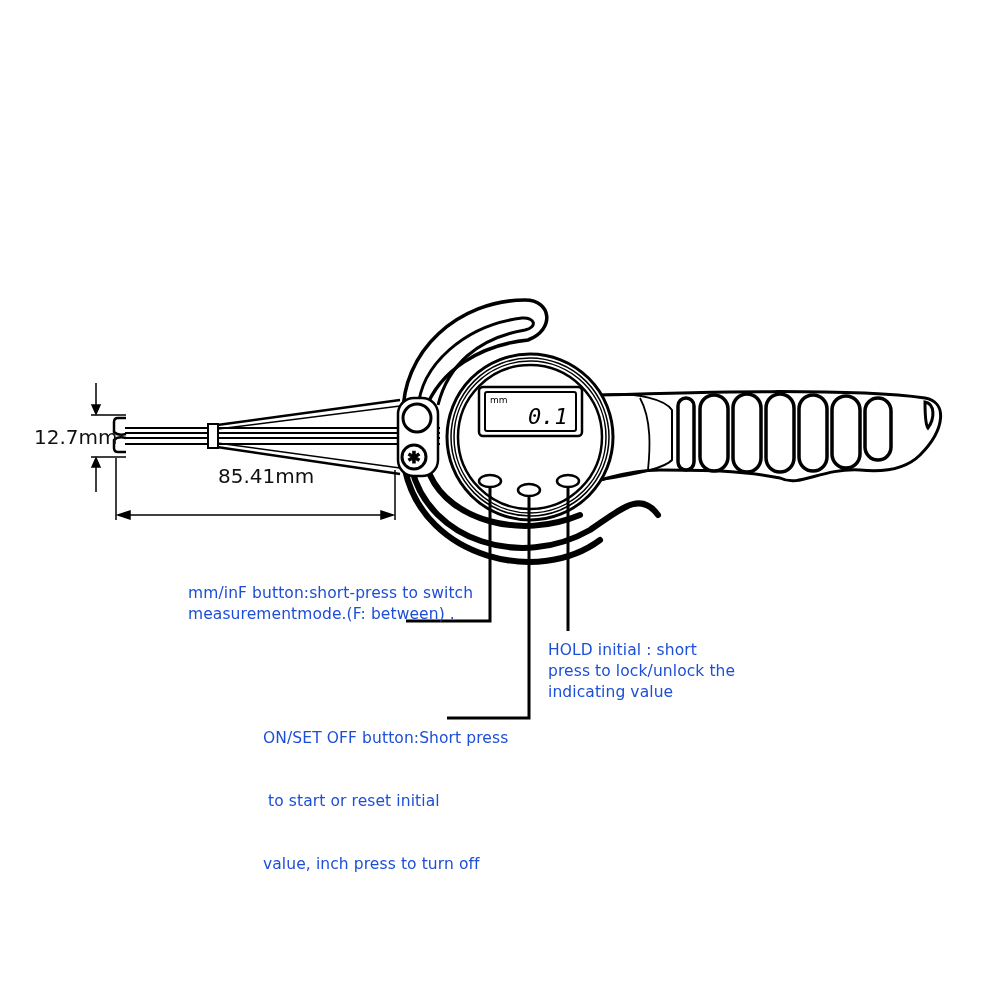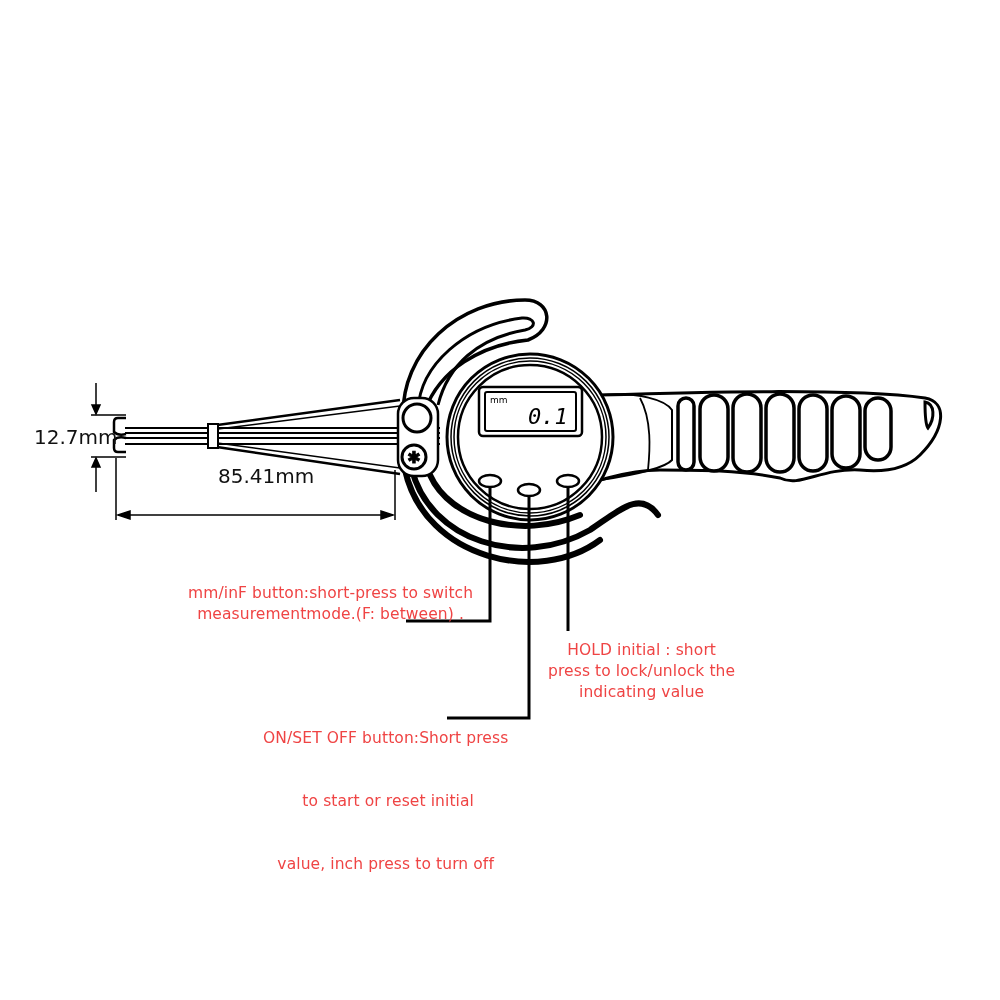--- a/index.html
+++ b/index.html
@@ -1,19 +1,19 @@
 <!DOCTYPE html>
 <html><head>
   <meta charset="utf-8">
   <style>
     html, body { margin: 0; padding: 0; background: #ffffff; }
     body { width: 1000px; height: 1000px; position: relative; overflow: hidden;
            font-family: "DejaVu Sans", "Liberation Sans", sans-serif; color: #111; }
     #canvas { position: absolute; left: 0; top: 0; width: 1000px; height: 1000px; }
-    .label { position: absolute; font-size: 15.5px; line-height: 21px; color: #ef4444; white-space: nowrap; letter-spacing: 0.1px; text-align: center; }
+    .label { position: absolute; font-size: 15.5px; line-height: 21px; color: #1d4ed8; white-space: nowrap; letter-spacing: 0.1px; }
     .label span { display: block; }
     .dim { position: absolute; font-size: 20px; color: #111; white-space: nowrap; }
     .lcd-unit { font-family: "DejaVu Sans", sans-serif; font-size: 9px; }
     .lcd-value { font-family: "DejaVu Sans Mono", monospace; font-size: 22px; font-style: italic; }
   </style>
 </head>
 <body>
 
 <svg id="canvas" viewBox="0 0 1000 1000" xmlns="http://www.w3.org/2000/svg">
 

